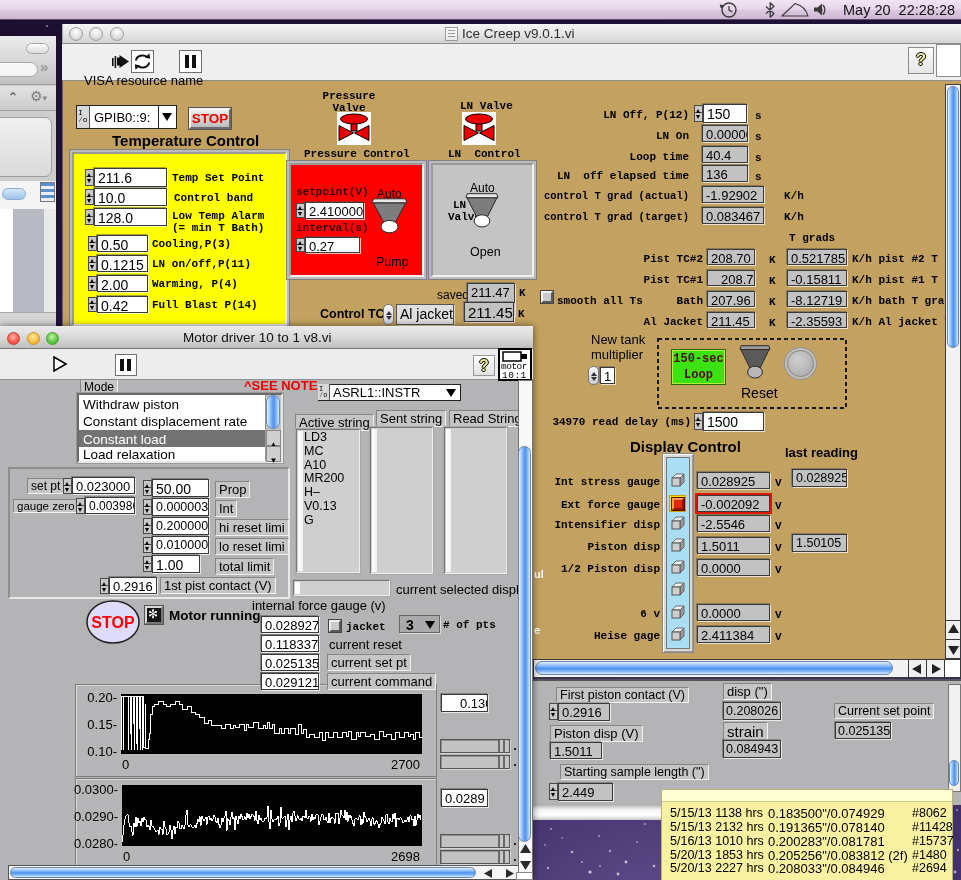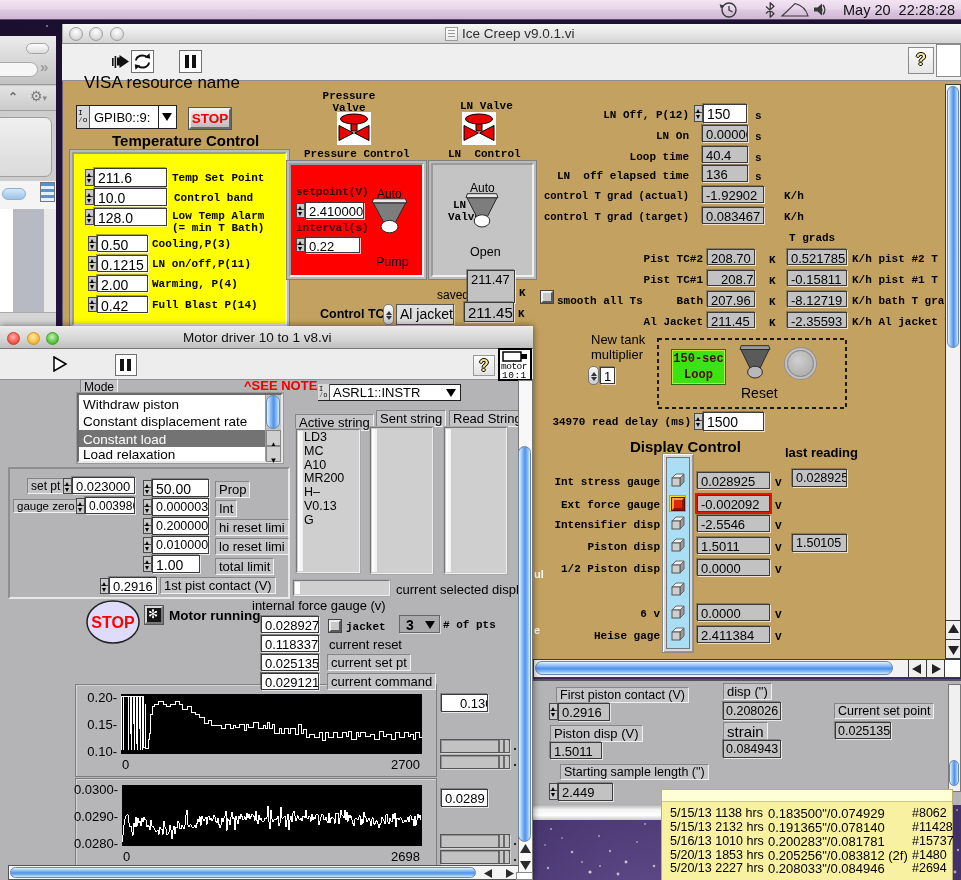--- a/index.html
+++ b/index.html
@@ -99,21 +99,21 @@
         <path d="M17.5 2.2 l0.7 5.6 l-5.4 -1.4 z"></path>
         <path d="M3.5 18.8 l-0.7 -5.6 l5.4 1.4 z"></path>
       </g>
     </svg></div>
 <div class="a" style="left:179px;top:50px;width:23px;height:23px;background:#fff;border:1px solid #6f6f6f">
     <div class="a" style="left:5px;top:4px;width:4px;height:13px;background:#111"></div>
     <div class="a" style="left:12px;top:4px;width:4px;height:13px;background:#111"></div>
   </div>
 <div class="a" style="left:908px;top:47px;width:26px;height:27px;background:linear-gradient(#fcfcfc,#e6e6e6);border:1px solid #8a8a8a;text-align:center;line-height:24px"><span style="font-size:17px;font-weight:bold;color:#f0eb9a;text-shadow:-1px 0 #000,1px 0 #000,0 -1px #000,0 1px #000">?</span></div>
 <div class="a" style="left:936px;top:44px;width:25px;height:33px;background:#fff;border:1px solid #8a8a8a"></div>
-<div class="a" style="left:84px;top:73px;font-size:17px;white-space:pre;">VISA resource name</div>
+<div class="a" style="left:84px;top:73px;font-size:13px;white-space:pre;">VISA resource name</div>
 <div class="a" style="left:76px;top:105px;width:101px;height:24px;background:#fff;border:1px solid #222"></div>
 <div class="a" style="left:77px;top:106px;width:13px;height:22px;background:#d8d8d8;border-right:1px solid #555;font-family:'Liberation Mono',monospace;font-size:8px;line-height:7px;padding:3px 0 0 1px">I<br>⁄o</div>
 <div class="a" style="left:94px;top:110px;font-size:13px;white-space:pre;">GPIB0::9:</div>
 <div class="a" style="left:158px;top:106px;width:18px;height:22px;background:#fff;border-left:1px solid #222">
     <div class="a" style="left:3px;top:7px;width:0;height:0;border:5px solid transparent;border-top:8px solid #000"></div>
   </div>
 <div class="a" style="left:189px;top:108px;width:42px;height:21px;background:linear-gradient(#ececec,#bdbdbd);border:2px solid;border-color:#f2f2f2 #6a6a6a #6a6a6a #f2f2f2;box-shadow:0 0 0 1px #555;text-align:center;line-height:16px"><span style="font-size:13.5px;font-weight:bold;color:#e00">STOP</span></div>
 <div class="a" style="left:112px;top:132px;font-size:15px;white-space:pre;font-weight:bold">Temperature Control</div>
 <div class="a" style="left:72px;top:152px;width:215px;height:174px;background:#ff0;border:2px solid;border-color:#9a9a9a #f0f0f0 #f0f0f0 #9a9a9a;box-shadow:0 0 0 2px #bbb,0 0 0 3px #808080"></div>
 <div class="a" style="left:85px;top:169px;width:9px;height:17px;background:#c9c9c9;border:1px solid #4a4a4a">
@@ -223,34 +223,34 @@
 </svg>
 <div class="a ms" style="left:296px;top:222px;font-size:11px;color:#2d0000">interval(s)</div>
 <div class="a" style="left:296px;top:238px;width:9px;height:14px;background:#c9c9c9;border:1px solid #4a4a4a">
 <div class="a" style="left:0;top:0;width:7px;height:6px;border-bottom:1px solid #4a4a4a">
       <span class="a" style="left:1px;top:0px;width:0;height:0;border:2.5px solid transparent;border-bottom:4px solid #000"></span>
     </div>
 <div class="a" style="left:0;top:7px;width:7px;height:6px">
       <span class="a" style="left:1px;top:1px;width:0;height:0;border:2.5px solid transparent;border-top:4px solid #000"></span>
     </div>
   </div>
-<div class="a wf" style="left:305px;top:237px;width:55px;height:16px;font-size:13px;padding-left:3px;">0.22</div>
+<div class="a wf" style="left:305px;top:237px;width:55px;height:16px;font-size:13px;padding-left:3px;">0.27</div>
 <div class="a" style="left:376px;top:255px;font-size:12.5px;white-space:pre;">Pump</div>
 <div class="a" style="left:431px;top:163px;width:103px;height:114px;background:#c4c4c4;border:2px solid;border-color:#9a9a9a #f0f0f0 #f0f0f0 #9a9a9a;box-shadow:0 0 0 2px #bbb,0 0 0 3px #808080"></div>
 <div class="a" style="left:470px;top:181px;font-size:12px;white-space:pre;">Auto</div>
 <div class="a ms" style="left:453px;top:199px;font-size:11px;">LN</div>
 <div class="a ms" style="left:448px;top:211px;font-size:11px;">Valve</div>
 <svg class="a" style="left:465px;top:192px" width="34" height="38">
 <polygon points="2.0,5.7 32.0,5.7 21.8,25.8 12.2,25.8" fill="#7d7d7d" stroke="#2a2a2a" stroke-width="1"></polygon>
 <polygon points="1,5.7 33,5.7 31.6,1.7 2.4,1.7" fill="#e8e8e8" stroke="#2a2a2a" stroke-width="1"></polygon>
 <ellipse cx="17.0" cy="28.9" rx="7.8" ry="6.1" fill="#fff" stroke="#2a2a2a" stroke-width="1"></ellipse>
 </svg>
 <div class="a" style="left:470px;top:245px;font-size:12.5px;white-space:pre;">Open</div>
 <div class="a" style="left:437px;top:288px;font-size:12px;white-space:pre;">saved</div>
-<div class="a gf" style="left:467px;top:270px;width:48px;height:33px;font-size:13px;padding-left:3px;">211.47</div>
+<div class="a gf" style="left:467px;top:283px;width:48px;height:33px;font-size:13px;padding-left:3px;">211.47</div>
 <div class="a ms" style="left:519px;top:287px;font-size:11px;">K</div>
 <div class="a" style="left:320px;top:307px;font-size:12.5px;white-space:pre;font-weight:bold">Control TC</div>
 <div class="a" style="left:383px;top:304px;width:11px;height:21px;background:linear-gradient(#f8f8f8,#caccd8);border:1px solid #777;border-radius:5px">
     <span class="a" style="left:2px;top:3px;width:0;height:0;border:3px solid transparent;border-bottom:4px solid #333"></span>
     <span class="a" style="left:2px;top:11px;width:0;height:0;border:3px solid transparent;border-top:4px solid #333"></span>
   </div>
 <div class="a" style="left:396px;top:304px;width:58px;height:21px;background:#dfdfdf;border:1px solid #555;box-shadow:1px 1px 0 #e6d3a3"><span style="font-size:14px;padding-left:3px;white-space:pre">Al jacket</span></div>
 <div class="a gf" style="left:464px;top:302px;width:50px;height:20px;font-size:15px;padding-left:3px;">211.45</div>
 <div class="a ms" style="left:518px;top:308px;font-size:11px;">K</div>
 <div class="a ms" style="left:429px;top:109px;width:260px;font-size:11px;text-align:right">LN Off, P(12)</div>

